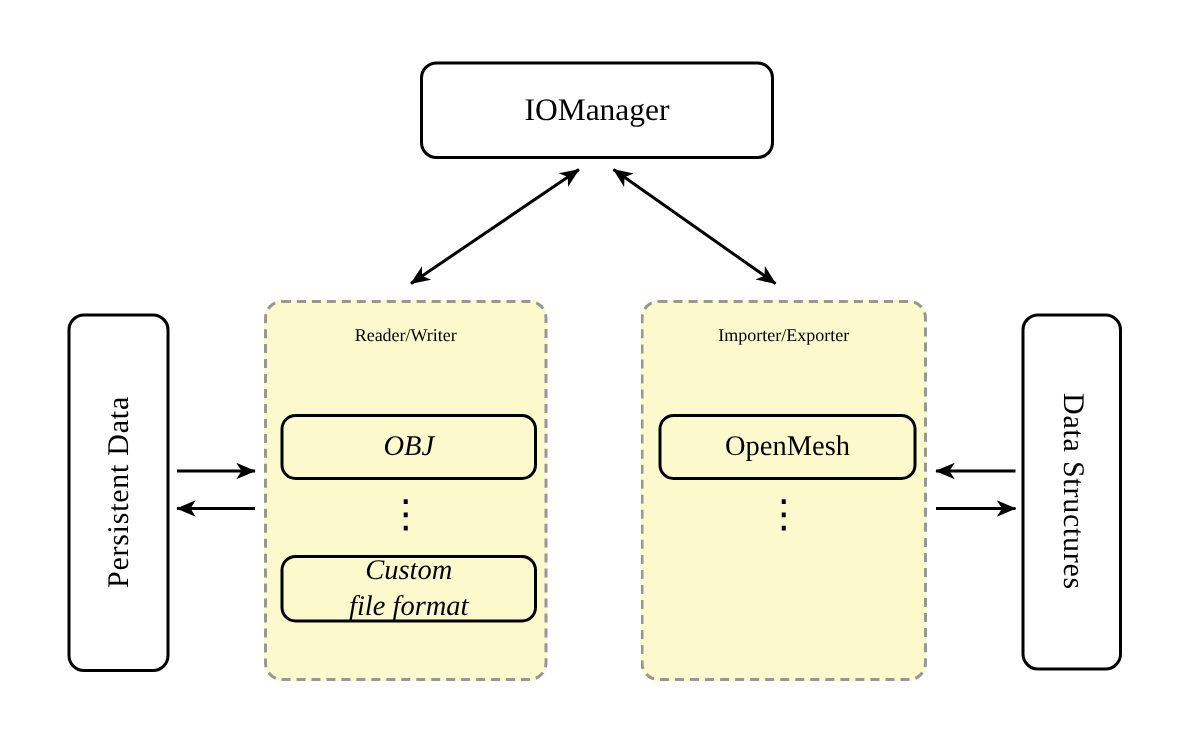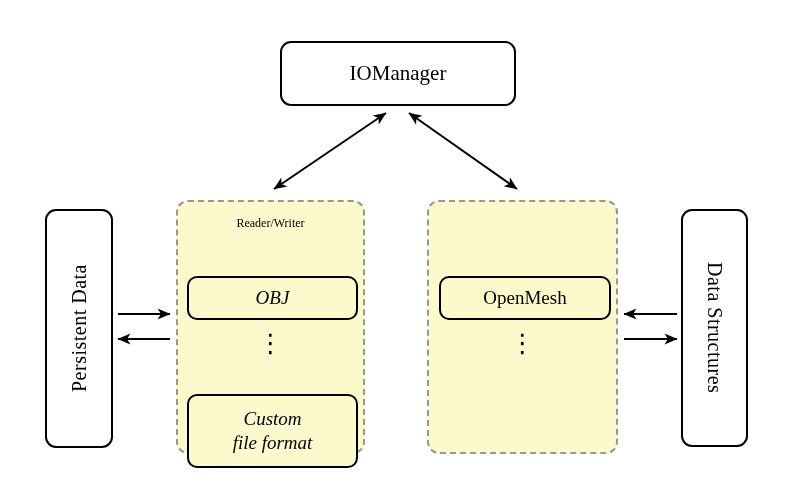--- a/index.html
+++ b/index.html
@@ -82,21 +82,21 @@
     align-items: center;
     justify-content: center;
     text-align: center;
     font-size: 19px;
     line-height: 1.25;
     white-space: pre-line;
   }
   .group-left .inner-node  { left: 9px;  width: 171px; font-style: italic; }
   .group-right .inner-node { left: 10px; width: 172px; }
   .inner-first  { top: 74px;  height: 44px; }
-  .inner-second { top: 192px; height: 74px; text-align: center; }
+  .inner-second { top: 168px; height: 45px; text-align: center; }
   .group-dots {
     position: absolute;
     top: 128px; left: 0; right: 0;
     text-align: center;
     font-size: 26px;
     line-height: 1;
     font-family: "DejaVu Sans", sans-serif;
   }
   .arrow-layer {
     position: absolute;
@@ -128,20 +128,21 @@
       <span>OBJ</span>
     </div>
     <div class="group-dots">⋮</div>
     <div class="inner-node inner-second">
       <span>Custom
 file format</span>
     </div>
   </div>
 
   <div class="group group-right">
+    <div class="group-title">Importer/Exporter</div>
     <div class="inner-node inner-first">
       <span>OpenMesh</span>
     </div>
     <div class="group-dots">⋮</div>
   </div>
 
   <svg class="arrow-layer" width="800" height="489" viewBox="0 0 800 489">
     <defs>
       <marker id="ah" markerUnits="userSpaceOnUse" markerWidth="14" markerHeight="12" viewBox="0 0 14 12" refX="13" refY="6" orient="auto-start-reverse">
         <path d="M0.5,0.5 L13.5,6 L0.5,11.5 L4,6 Z" fill="#000"></path>

